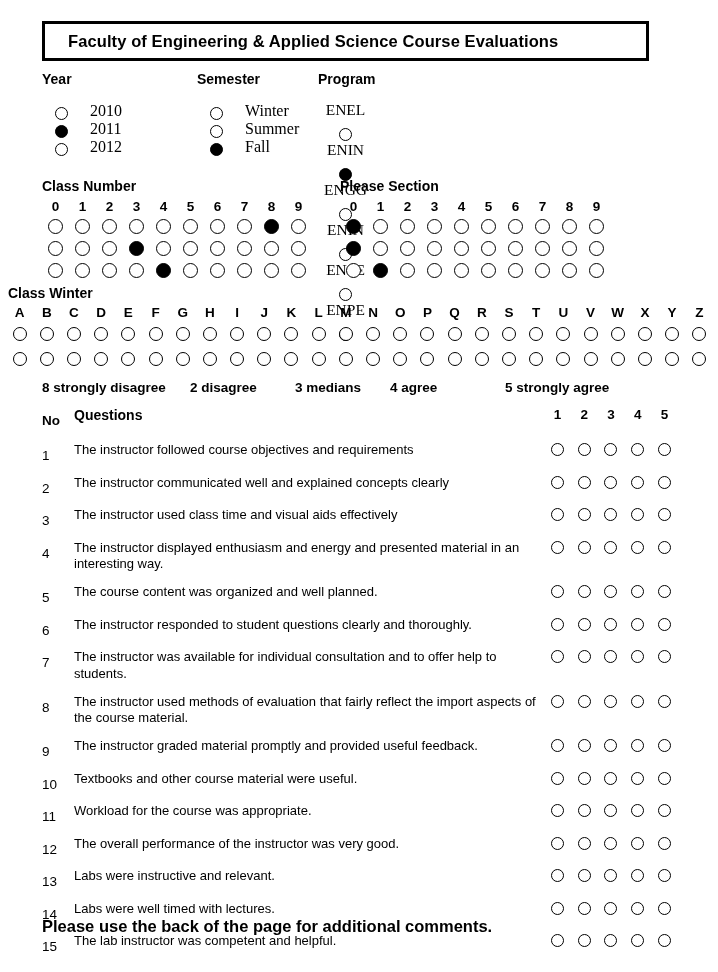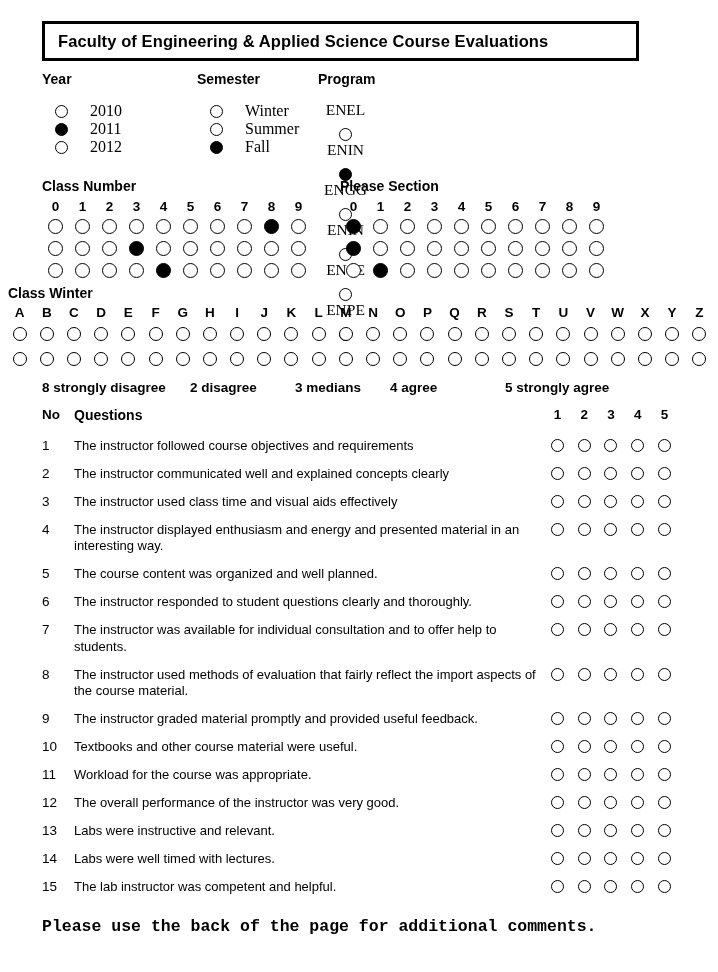--- a/index.html
+++ b/index.html
@@ -2,32 +2,32 @@
 <html><head>
 <meta charset="utf-8">
 <style>
   html,body { margin:0; padding:0; background:#fff; }
   .page {
     position:relative; width:718px; height:972px; background:#ffffff;
     font-family:"Liberation Sans", sans-serif; color:#000; overflow:hidden;
   }
   .title-box {
     position:absolute; left:42px; top:21px; width:578px; height:34px;
-    border:3px solid #000; display:flex; align-items:center; padding-left:13px;
+    border:3px solid #000; display:flex; align-items:center; padding-left:23px;
   }
   .title-box span { font-weight:bold; font-size:16.5px; letter-spacing:0.1px; }
 
   .group-label { font-weight:bold; font-size:14px; }
 
   .year-group { position:absolute; left:42px; top:71px; }
   .sem-group  { position:absolute; left:175px; top:71px;margin-left:22px; }
   .prog-group { position:absolute; left:318px; top:71px; }
 
   .opt-list { margin-top:15px; }
-  .option-row { display:flex; align-items:center; height:18px; padding-left:13px; }
+  .option-row { display:flex; align-items:flex-end; height:18px; padding-left:13px; }
   .option-row .opt-label { margin-left:22px; }
 
   .serif { font-family:"Liberation Serif", serif; font-size:16px; }
 
   .bubble {
     width:13px; height:13px; border:1.6px solid #000; border-radius:50%;
     background:#fff; box-sizing:border-box; flex:0 0 auto;
   }
   .bubble.filled { background:#000; }
   .bubble.b15 { width:15px; height:15px; }
@@ -59,32 +59,32 @@
     font-weight:bold; font-size:13.5px;
   }
 
   .legend { position:absolute; left:42px; top:380px; width:640px; height:18px; font-weight:bold; font-size:13.5px; }
   .legend span { position:absolute; white-space:nowrap; }
   .leg0 { left:0; } .leg1 { left:148px; } .leg2 { left:253px; } .leg3 { left:348px; } .leg4 { left:463px; }
 
   .qtable { position:absolute; left:42px; top:407px; width:636px; }
   .qheader { display:flex; font-weight:bold; font-size:14px; margin-bottom:14px; align-items:flex-start; }
   .qheader .qno { font-weight:bold; }
-  .qno { width:32px; font-size:13.5px; flex:0 0 auto; }
+  .qno { width:32px; font-size:13.5px; flex:0 0 auto;margin-top:6px; }
   .qtext { flex:1 1 auto; font-size:13px; line-height:16.5px; padding-right:6px; }
   .qheader .qtext { font-size:14px; }
   .qscale { width:134px; display:flex; flex:0 0 auto; }
   .qscale .snum { width:26.8px; text-align:center; font-size:13.5px; font-weight:bold; }
   .qrow { display:flex; align-items:flex-start; margin-bottom:11.5px; }
   .qbubbles { width:134px; display:flex; flex:0 0 auto; padding-top:1px; }
   .qcell { width:26.8px; display:flex; justify-content:center; }
 
   .footer {
     position:absolute; left:42px; top:917px;
-    font-family:Liberation Mono, monospace; font-weight:bold; font-size:16.5px;
+    font-family:Liberation Sans, sans-serif; font-weight:bold; font-size:16.5px;
   }
 </style>
 </head>
 <body>
 
 <div class="page">
 
   <div class="title-box">
     <span>Faculty of Engineering &amp; Applied Science Course Evaluations</span>
   </div>

